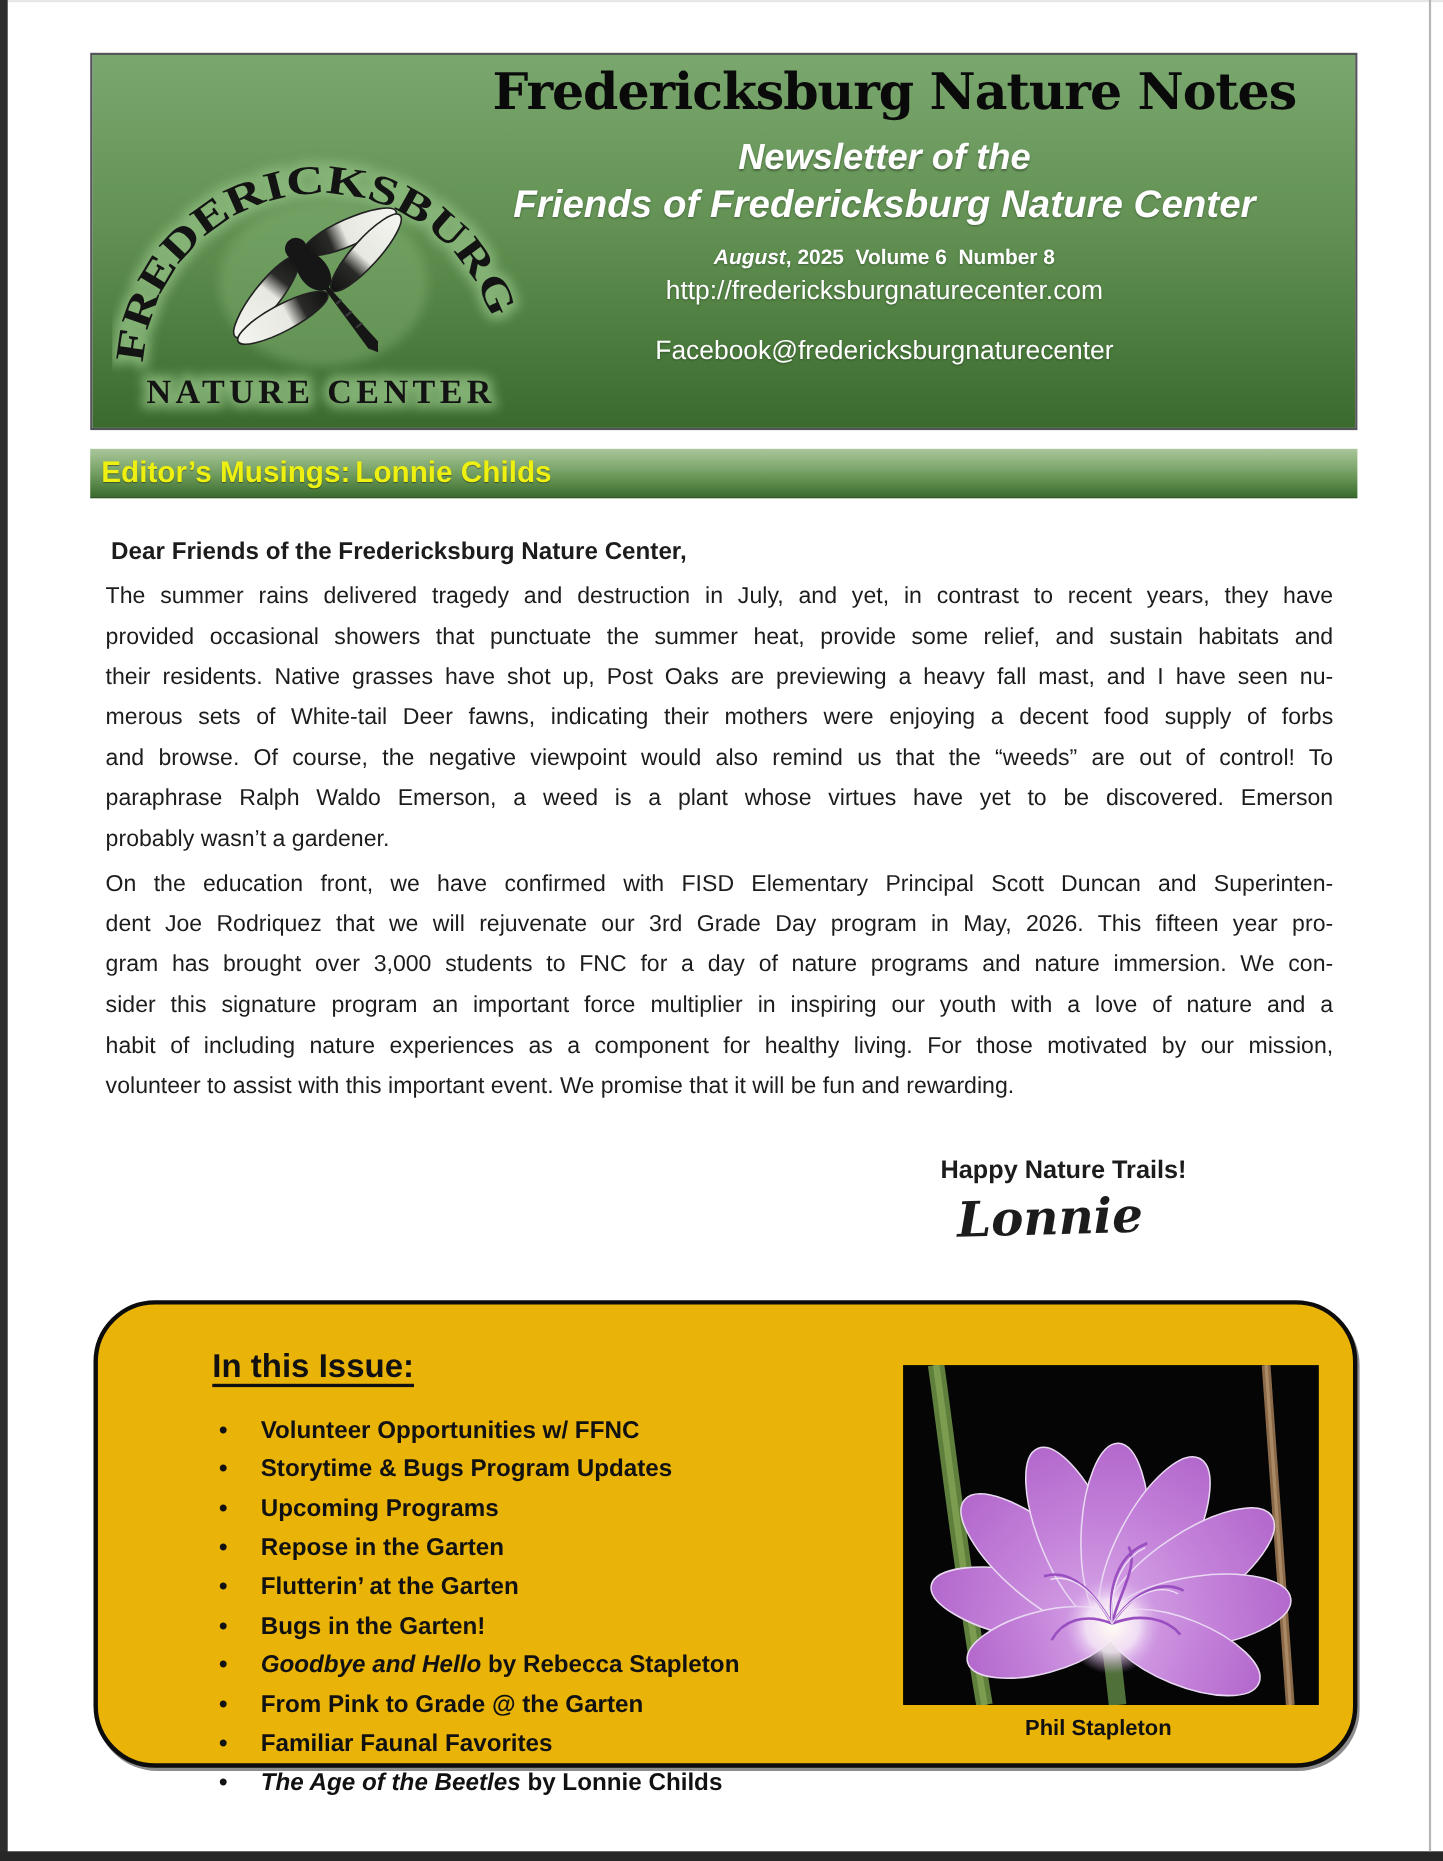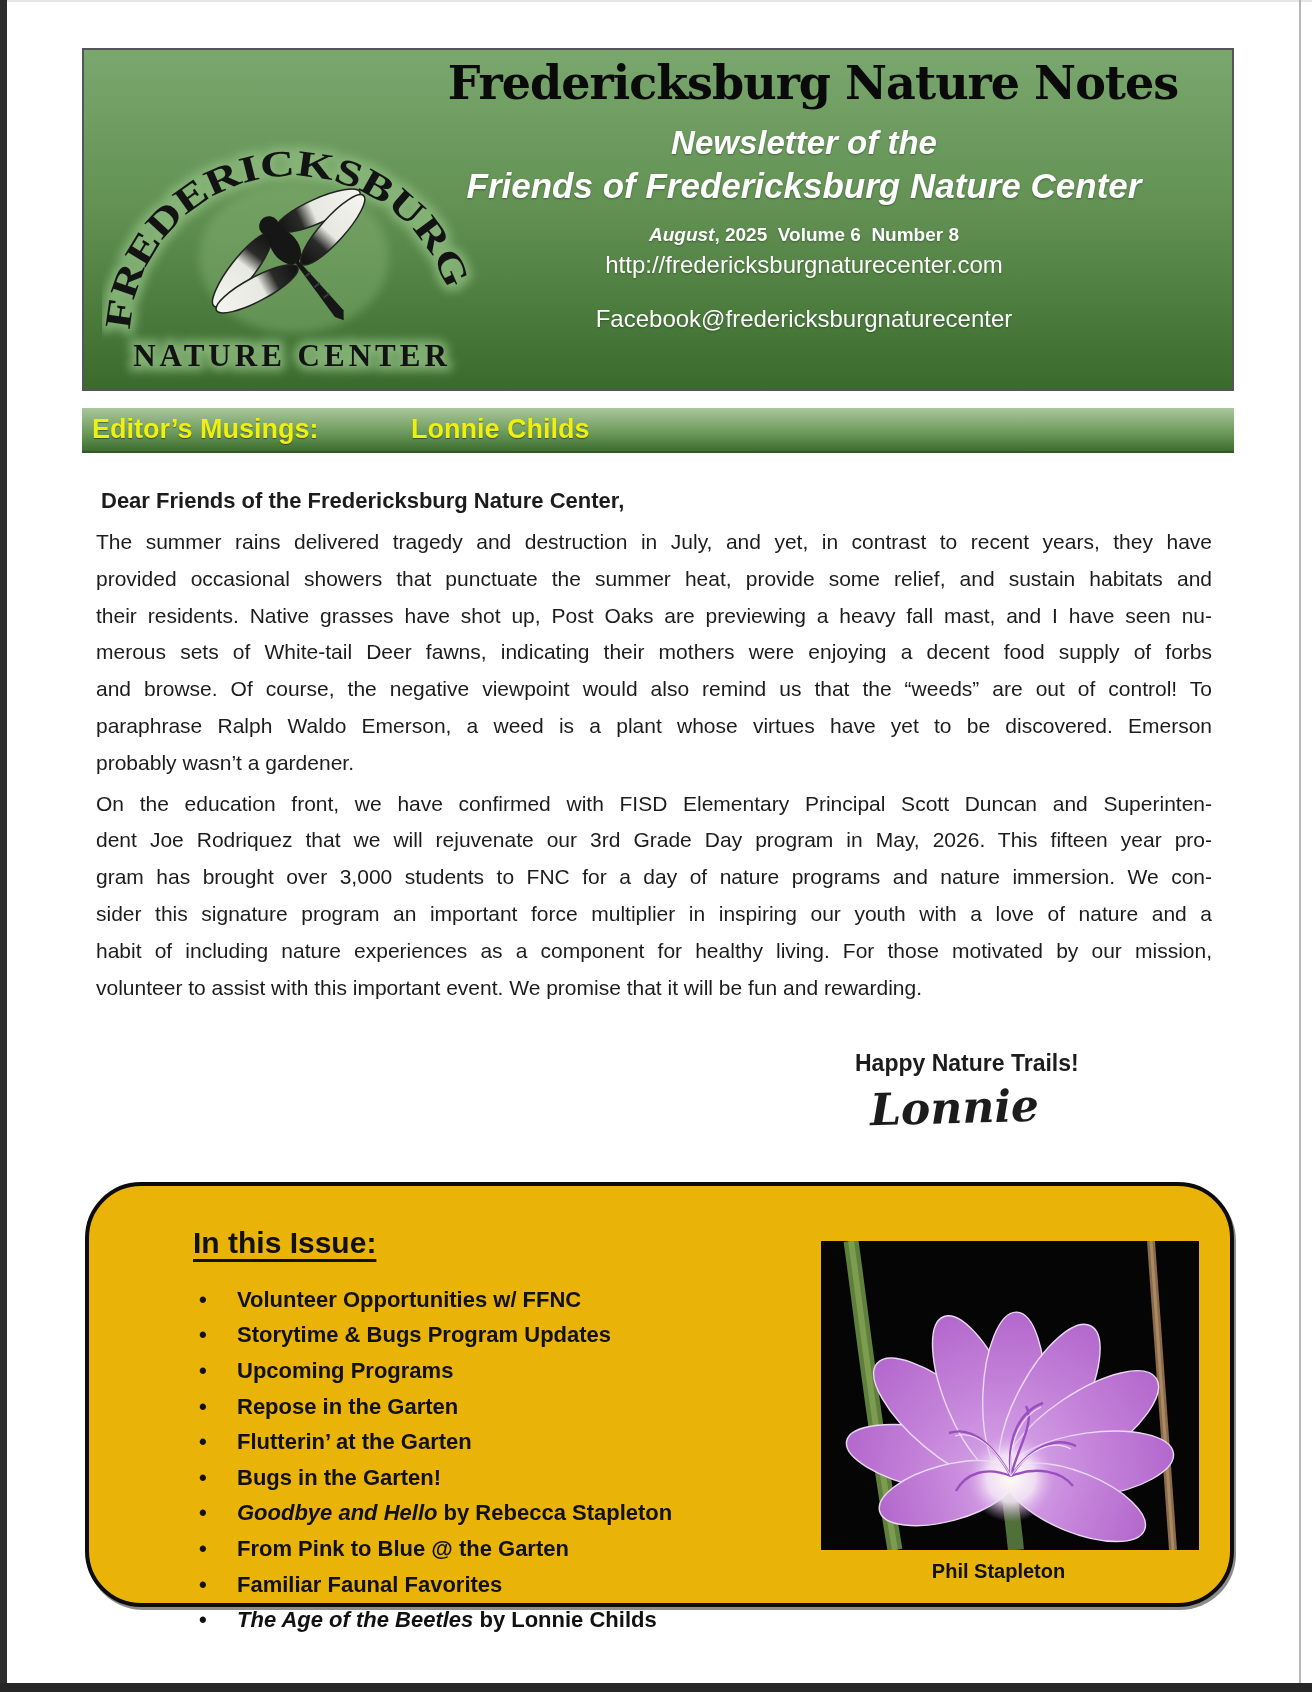--- a/index.html
+++ b/index.html
@@ -29,21 +29,21 @@
   .site-line{font-size:24px;line-height:30px;color:#ffffff;text-shadow:0 1px 2px rgba(0,0,0,.3);}
   .fb-line{margin-top:24px;font-size:24px;line-height:30px;color:#ffffff;text-shadow:0 1px 2px rgba(0,0,0,.3);}
   .logo-svg{position:absolute;left:18px;top:38px;}
 
   
   .editor-bar{position:absolute;left:82px;top:408px;width:1152px;height:45px;box-sizing:border-box;
         background:linear-gradient(180deg,#aac79b 0%,#6f9c5e 55%,#3c6e2f 100%);
         border-bottom:2px solid #2f5a26;line-height:43px;white-space:nowrap;}
   .editor-bar .lbl{color:#eef011;font-weight:700;font-size:27px;margin-left:10px;
         text-shadow:0 1px 1px rgba(0,0,0,.4);}
-  .editor-bar .auth{color:#eef011;font-weight:700;font-size:27px;margin-left:88px;
+  .editor-bar .auth{color:#eef011;font-weight:700;font-size:27px;
         text-shadow:0 1px 1px rgba(0,0,0,.4);}
 
   
   .body-text{position:absolute;left:96px;top:486px;width:1116px;}
   .salutation{font-weight:700;font-size:22px;line-height:30px;margin-bottom:8px;padding-left:5px;}
   .line{font-size:21px;line-height:36.8px;height:36.8px;white-space:nowrap;
         text-align:justify;text-align-last:justify;}
   .line.last{text-align-last:left;}
   .para2{margin-top:4px;}
 
@@ -186,21 +186,21 @@
         <span class="dot">•</span>
         <span class="tx">Bugs in the Garten!</span>
       </li>
       <li>
         <span class="dot">•</span>
         <span class="it">Goodbye and Hello</span>
         <span class="tx"> by Rebecca Stapleton</span>
       </li>
       <li>
         <span class="dot">•</span>
-        <span class="tx">From Pink to Blue @ the Garten</span>
+        <span class="tx">From Pink to Grade @ the Garten</span>
       </li>
       <li>
         <span class="dot">•</span>
         <span class="tx">Familiar Faunal Favorites</span>
       </li>
       <li>
         <span class="dot">•</span>
         <span class="it">The Age of the Beetles</span>
         <span class="tx"> by Lonnie Childs</span>
       </li>

